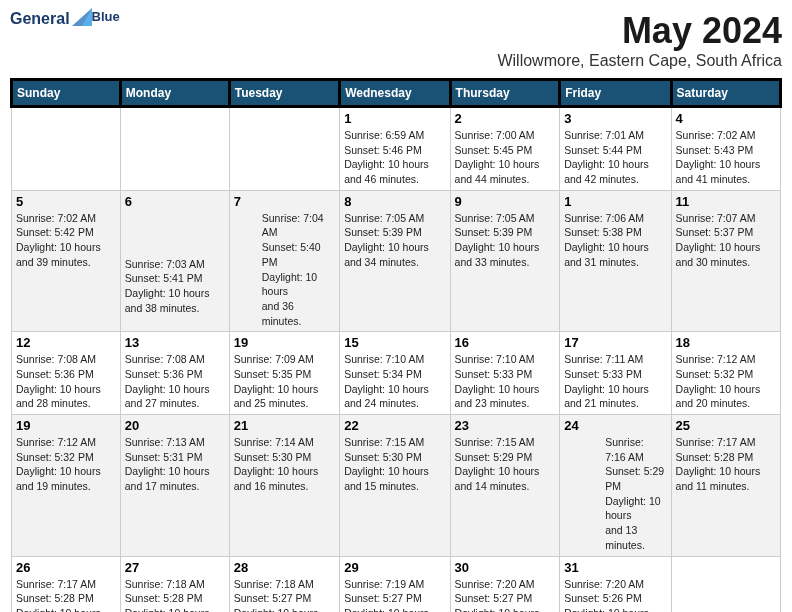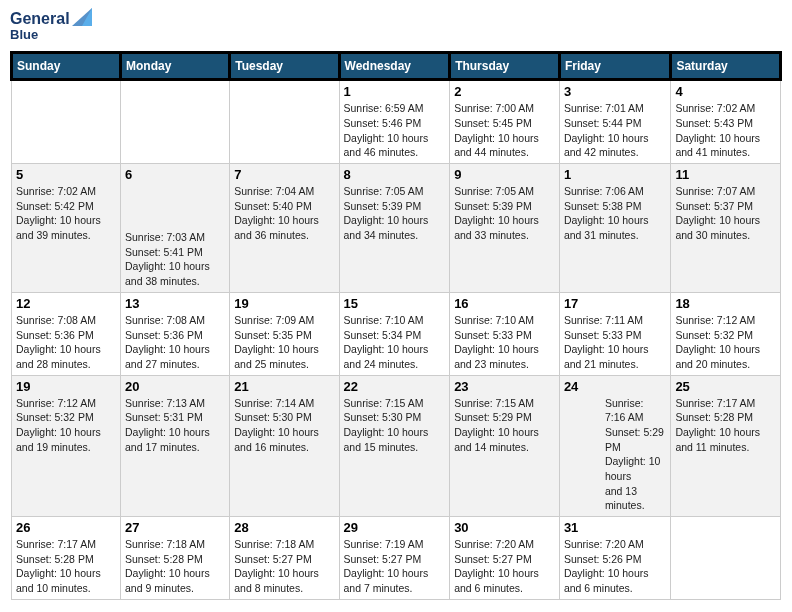--- a/index.html
+++ b/index.html
@@ -69,31 +69,35 @@
     }
     .empty-cell {
       background: #f9f9f9;
     }
   </style>
 </head>
 <body>
 
 <div class="header">
   <div class="logo">
-<div style="display:flex;flex-direction:column;line-height:1.15;">
+<div style="display:flex;flex-direction:row;line-height:1.15;">
   <div style="display:flex;align-items:center;">
     <span style="font-size:16px;font-weight:bold;color:#1a3a6b;font-family:Arial;">General</span>
     <svg width="20" height="18" viewBox="0 0 20 18" style="margin-left:2px;margin-top:-4px;">
       <polygon points="0,18 20,0 20,18" fill="#3a7fc1" opacity="0.85"></polygon>
       <polygon points="10,18 20,0 20,18" fill="#5bb3f0" opacity="0.85"></polygon>
     </svg>
   </div>
   <span style="font-size:13px;font-weight:bold;color:#1a3a6b;font-family:Arial;">Blue</span>
 </div>
 </div>
+  <div class="title-block">
+    <div class="month-title">May 2024</div>
+    <div class="location">Willowmore, Eastern Cape, South Africa</div>
+  </div>
 </div>
 
 <table class="calendar">
   <thead>
     <tr>
     <th>Sunday</th>
         <th>Monday</th>
         <th>Tuesday</th>
         <th>Wednesday</th>
         <th>Thursday</th>
@@ -145,21 +149,21 @@
         </td>
         <td>
           <span class="day-number">6</span>
           <div class="day-info" style="white-space: pre-line; margin-top: 48px;">Sunrise: 7:03 AM
 Sunset: 5:41 PM
 Daylight: 10 hours
 and 38 minutes.</div>
         </td>
         <td>
           <span class="day-number">7</span>
-          <div class="day-info" style="white-space: pre-line;">Sunrise: 7:04 AM
+          <div class="day-info" style="white-space: pre-line; margin-left: 28px;">Sunrise: 7:04 AM
 Sunset: 5:40 PM
 Daylight: 10 hours
 and 36 minutes.</div>
         </td>
         <td>
           <span class="day-number">8</span>
           <div class="day-info" style="white-space: pre-line;">Sunrise: 7:05 AM
 Sunset: 5:39 PM
 Daylight: 10 hours
 and 34 minutes.</div>

